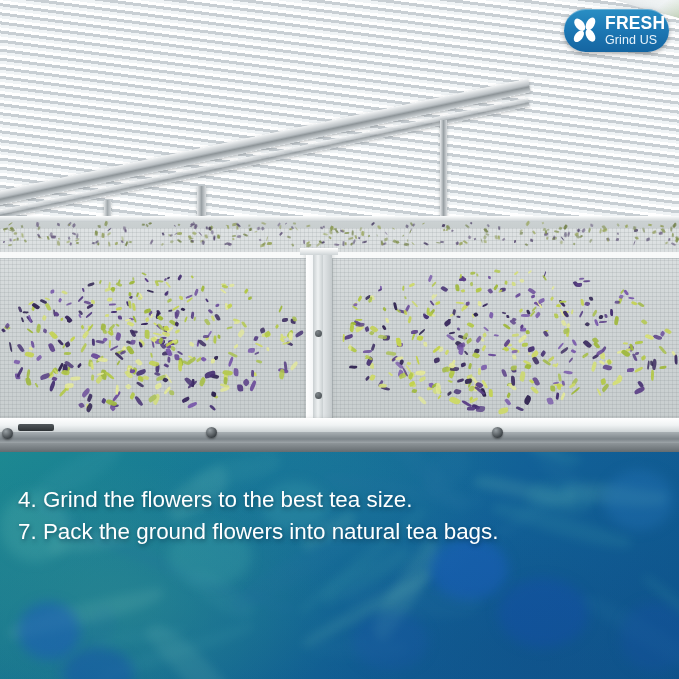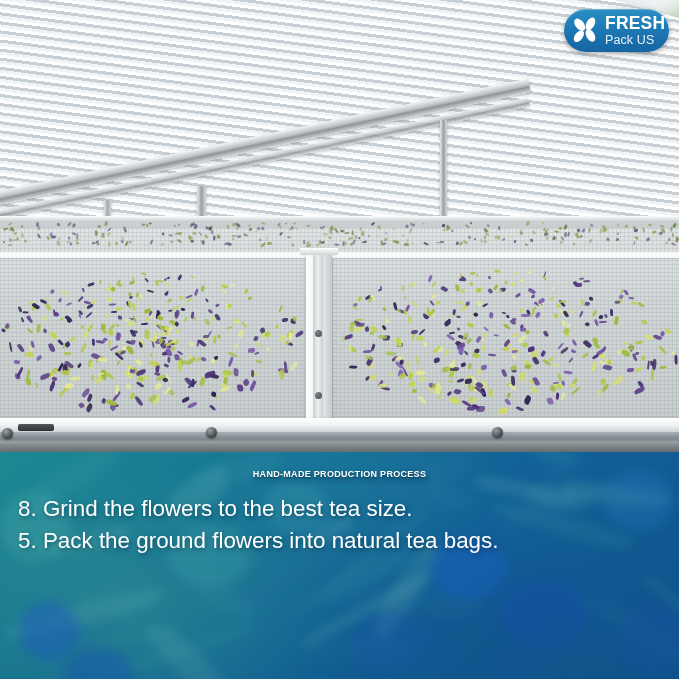--- a/index.html
+++ b/index.html
@@ -1332,21 +1332,21 @@
           <g fill="#ffffff">
             <ellipse cx="13" cy="13" rx="5.2" ry="8.6" transform="rotate(-38 13 13)"></ellipse>
             <ellipse cx="26" cy="12" rx="5.0" ry="8.4" transform="rotate(28 26 12)"></ellipse>
             <ellipse cx="12" cy="27" rx="4.8" ry="8.0" transform="rotate(38 12 27)"></ellipse>
             <ellipse cx="26" cy="26" rx="5.0" ry="8.2" transform="rotate(-30 26 26)"></ellipse>
           </g>
         </svg>
       </div>
       <div class="logo-text">
         <span class="logo-fresh">FRESH</span>
-        <span class="logo-drink">Pack US</span>
+        <span class="logo-drink">Grind US</span>
       </div>
     </div>
   </div>
 
   <div id="panel">
     <div id="panel-bg">
         <i class="pblade" style="left:322px;top:31px;width:162px;height:15px;background:rgba(40,120,165,0.55);transform:rotate(11deg);"></i>
         <i class="pblade" style="left:316px;top:113px;width:100px;height:21px;background:rgba(70,165,175,0.50);transform:rotate(-25deg);"></i>
         <i class="pblade" style="left:238px;top:144px;width:57px;height:11px;background:rgba(40,120,165,0.55);transform:rotate(21deg);"></i>
         <i class="pblade" style="left:94px;top:193px;width:164px;height:14px;background:rgba(70,165,175,0.50);transform:rotate(-17deg);"></i>
@@ -1387,20 +1387,19 @@
         <i class="pflower" style="left:604px;top:18px;width:70px;height:60px;background:rgba(40,120,190,0.40);"></i>
         <i class="pflower" style="left:262px;top:30px;width:66px;height:50px;background:rgba(60,160,175,0.40);"></i>
         <i class="pflower" style="left:168px;top:74px;width:84px;height:60px;background:rgba(70,175,175,0.34);"></i>
         <i class="pflower" style="left:352px;top:160px;width:76px;height:58px;background:rgba(28,92,175,0.38);"></i>
         <i class="pflower" style="left:620px;top:150px;width:70px;height:70px;background:rgba(24,84,170,0.42);"></i>
         <i class="pflower" style="left:0px;top:40px;width:70px;height:70px;background:rgba(90,190,180,0.32);"></i>
       </div>
     <div class="panel-veil"></div>
 
     <div id="panel-content">
-      <div class="title" style="font-size: 9px;">HAND-MADE PRODUCTION PROCESS</div>
       <div class="steps">
-        <div class="step">8. Grind the flowers to the best tea size.</div>
-        <div class="step">5. Pack the ground flowers into natural tea bags.</div>
+        <div class="step">4. Grind the flowers to the best tea size.</div>
+        <div class="step">7. Pack the ground flowers into natural tea bags.</div>
       </div>
     </div>
   </div>
 </div>
 
 </body></html>

